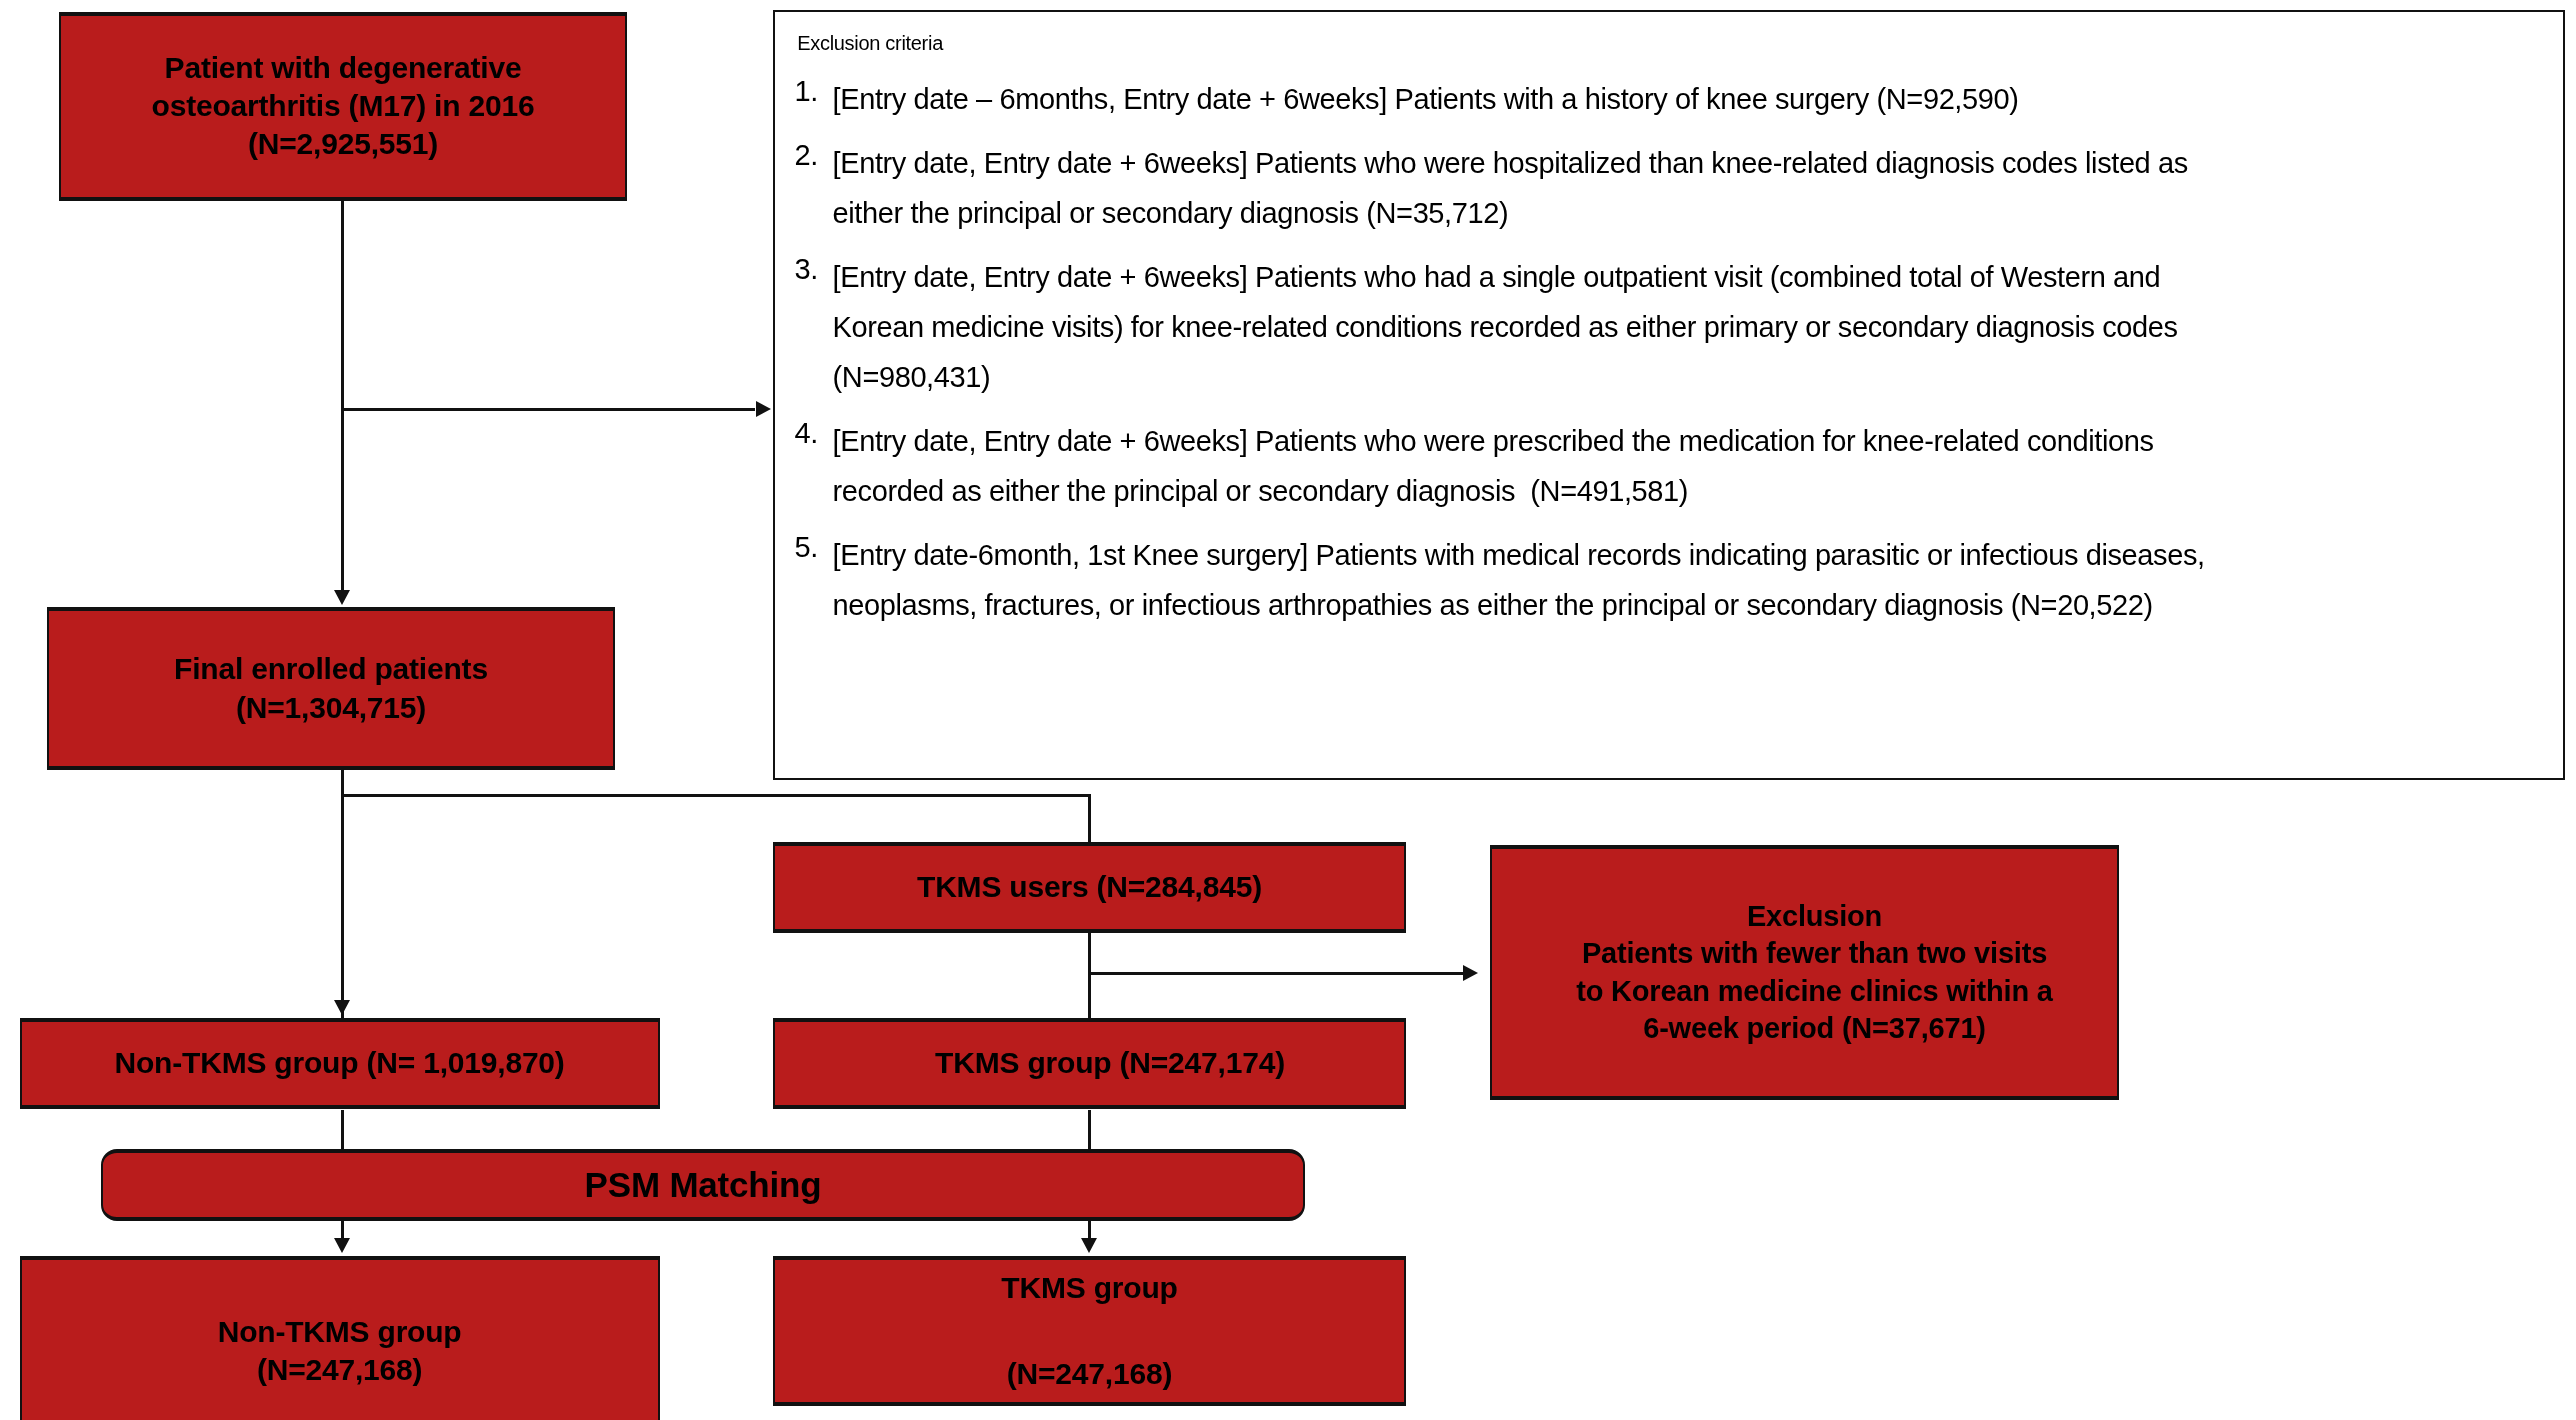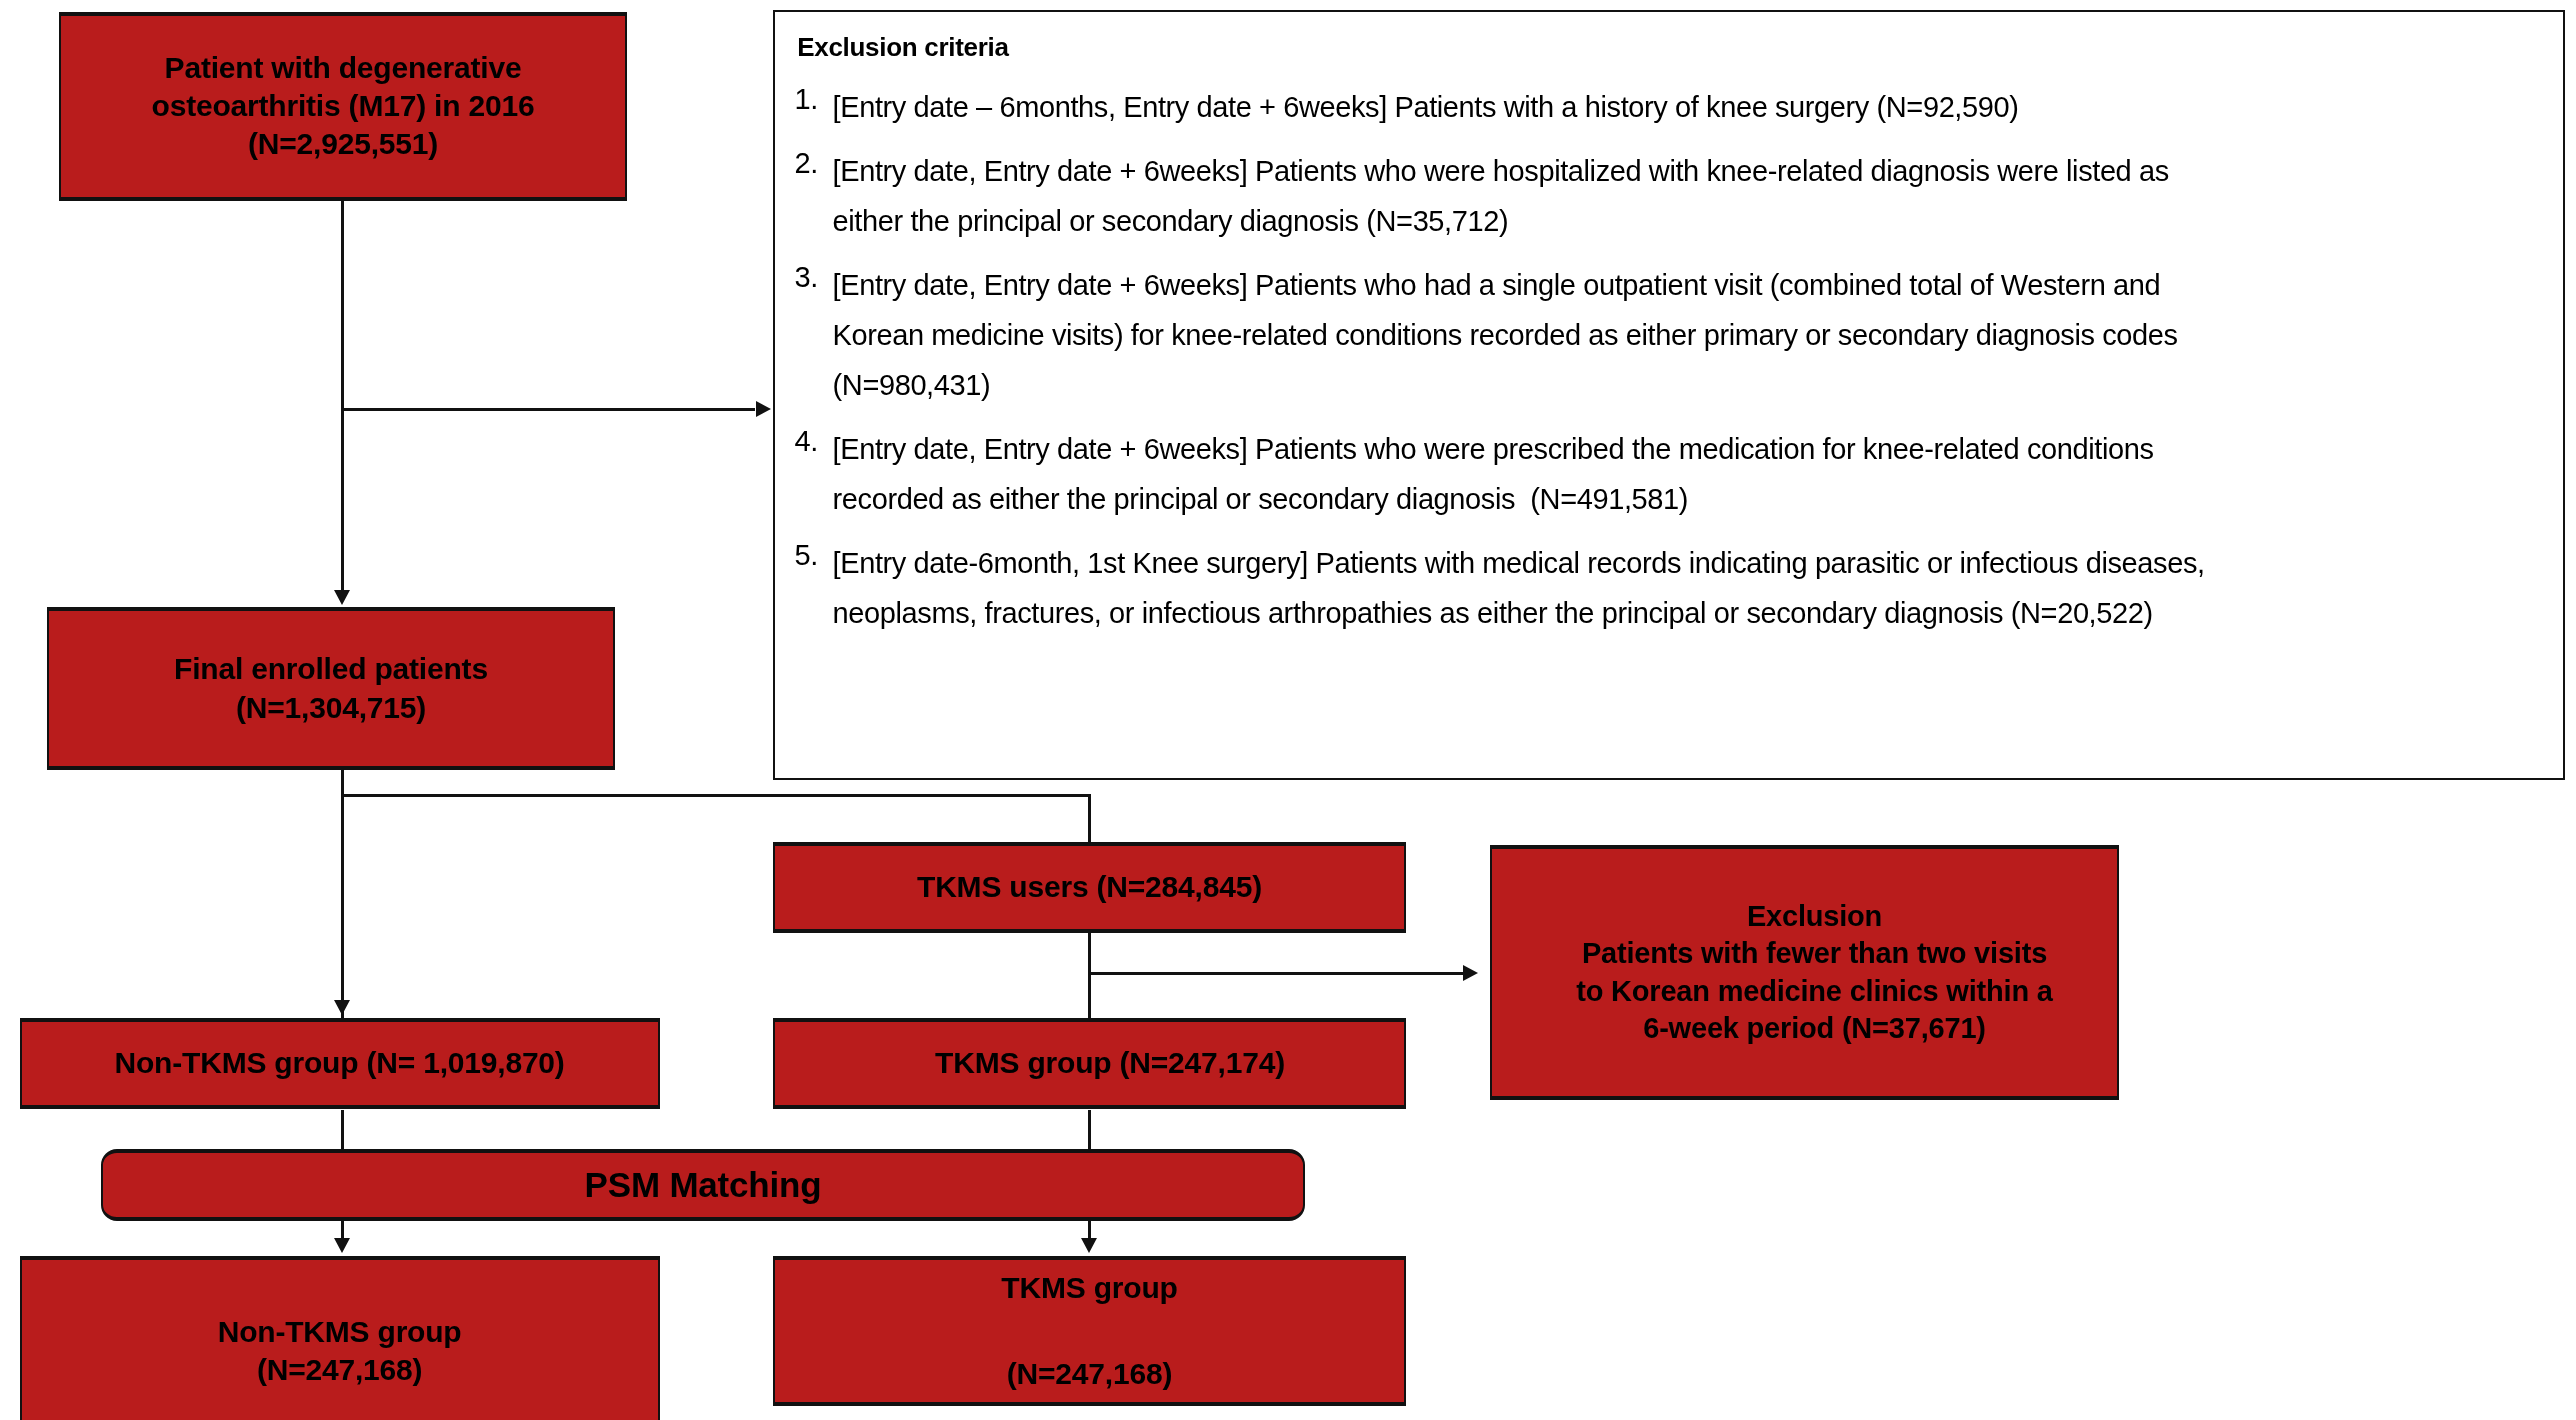--- a/index.html
+++ b/index.html
@@ -47,22 +47,22 @@
 
   
   .panel {
     position: absolute;
     box-sizing: border-box;
     border: 2.6px solid #111111;
     background: #ffffff;
     padding: 17px 19.6px 13px 19.6px;
   }
   .panel-title {
-    font-size: 26px;
-    font-weight: bold;
+    font-size: 20px;
+    font-weight: normal;
     letter-spacing: -0.3px;
     margin: 2.6px 0 19.6px 2.6px;
   }
   .crit {
     display: flex;
     font-size: 29px;
     font-weight: normal;
     letter-spacing: -0.4px;
     margin-bottom: 14.4px;
   }
@@ -116,21 +116,21 @@
     <div class="crit">
       <span class="crit-num">1.</span>
       <span class="crit-body">
         <span class="ln">[Entry date – 6months, Entry date + 6weeks] Patients with a history of knee surgery (N=92,590)</span>
       </span>
     </div>
 
     <div class="crit">
       <span class="crit-num">2.</span>
       <span class="crit-body">
-        <span class="ln">[Entry date, Entry date + 6weeks] Patients who were hospitalized with knee-related diagnosis were listed as</span>
+        <span class="ln">[Entry date, Entry date + 6weeks] Patients who were hospitalized than knee-related diagnosis codes listed as</span>
         <span class="ln">either the principal or secondary diagnosis (N=35,712)</span>
       </span>
     </div>
 
     <div class="crit">
       <span class="crit-num">3.</span>
       <span class="crit-body">
         <span class="ln">[Entry date, Entry date + 6weeks] Patients who had a single outpatient visit (combined total of Western and</span>
         <span class="ln">Korean medicine visits) for knee-related conditions recorded as either primary or secondary diagnosis codes</span>
         <span class="ln">(N=980,431)</span>

